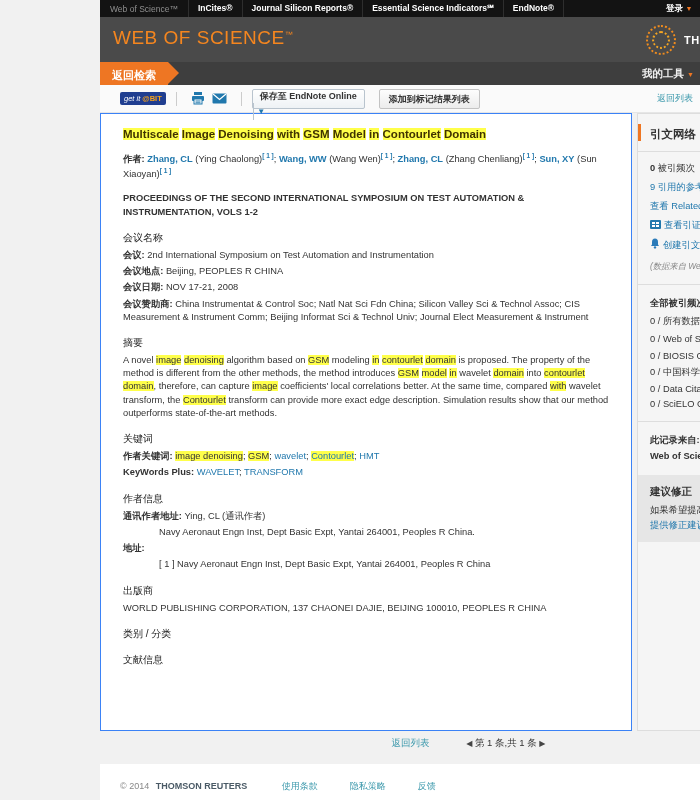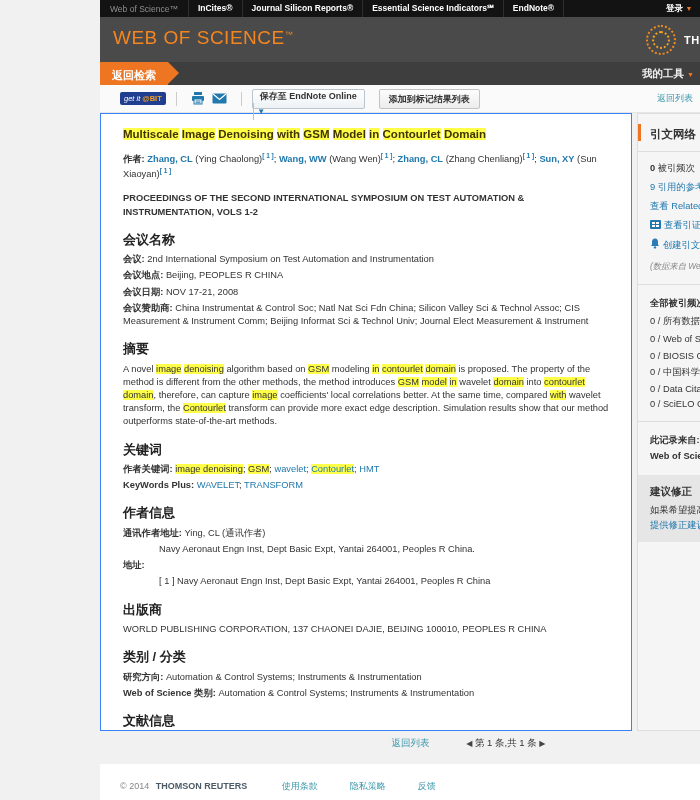--- a/index.html
+++ b/index.html
@@ -48,21 +48,21 @@
   .hlw,.h{background:#ffff4a;}
   .hl{background:#ffff4a;color:#2178ad;}
   .l,.link{color:#2178ad;}
   .bold{font-weight:bold;}
   sup.cite{color:#2178ad;font-size:6.5px;vertical-align:super;font-weight:bold;}
   .authors{margin-top:7px;}
   .lbl{font-weight:bold;color:#333;}
   .source-title{font-weight:bold;margin-top:11px;}
   .frow{margin-top:3px;}
   .frow.ind{padding-left:36px;}
-  .sect{font-weight:bold;font-size:13px;margin:12px 0 4px;color:#222;}
+  .sect{font-weight:normal;font-size:10px;margin:12px 0 4px;color:#222;}
   
   .sidebar{width:200px;background:#f5f5f5;border:1px solid #ddd;box-sizing:border-box;padding:10px 12px;font-size:9.3px;color:#333;overflow:hidden;}
   .sb-head{position:relative;margin:0 -12px 10px;padding:3px 12px 9px;border-bottom:1px solid #ddd;font-weight:bold;font-size:11.5px;}
   .sb-head::before{content:"";position:absolute;left:0;top:0;width:3px;height:17px;background:#ee7623;}
   .sb-row{margin-top:6px;white-space:nowrap;}
   .sb-note{color:#888;font-style:italic;margin-top:9px;font-size:8.3px;white-space:nowrap;}
   .sb-div{border-top:1px solid #ddd;margin:12px -12px;}
   .sb-crow{margin-top:5px;white-space:nowrap;}
   .suggest{background:#e6e6e6;margin:12px -12px 0;padding:10px 12px;}
   .suggest .t{font-weight:bold;margin-bottom:5px;font-size:10.5px;}
@@ -177,24 +177,20 @@
           <div class="frow"><span class="lbl">通讯作者地址:</span> <span class="val">Ying, CL (通讯作者)</span></div>
           <div class="frow ind"><span class="val">Navy Aeronaut Engn Inst, Dept Basic Expt, Yantai 264001, Peoples R China.</span></div>
           <div class="frow"><span class="lbl">地址:</span> </div>
           <div class="frow ind"><span class="val">[ 1 ] Navy Aeronaut Engn Inst, Dept Basic Expt, Yantai 264001, Peoples R China</span></div>
         </div>
 
       <div class="sect">出版商</div>
       <div class="frow">WORLD PUBLISHING CORPORATION, 137 CHAONEI DAJIE, BEIJING 100010, PEOPLES R CHINA</div>
 
       <div class="sect">类别 / 分类</div>
-      <div>
-          <div class="frow"><span class="lbl">研究方向:</span> <span class="val">Automation &amp; Control Systems; Instruments &amp; Instrumentation</span></div>
-          <div class="frow"><span class="lbl">Web of Science 类别:</span> <span class="val">Automation &amp; Control Systems; Instruments &amp; Instrumentation</span></div>
-        </div>
 
       <div class="sect">文献信息</div>
 
     </div>
 
     <div class="sidebar">
       <div class="sb-head">引文网络</div>
 
       <div class="sb-row">
         <span class="bold">0</span>

